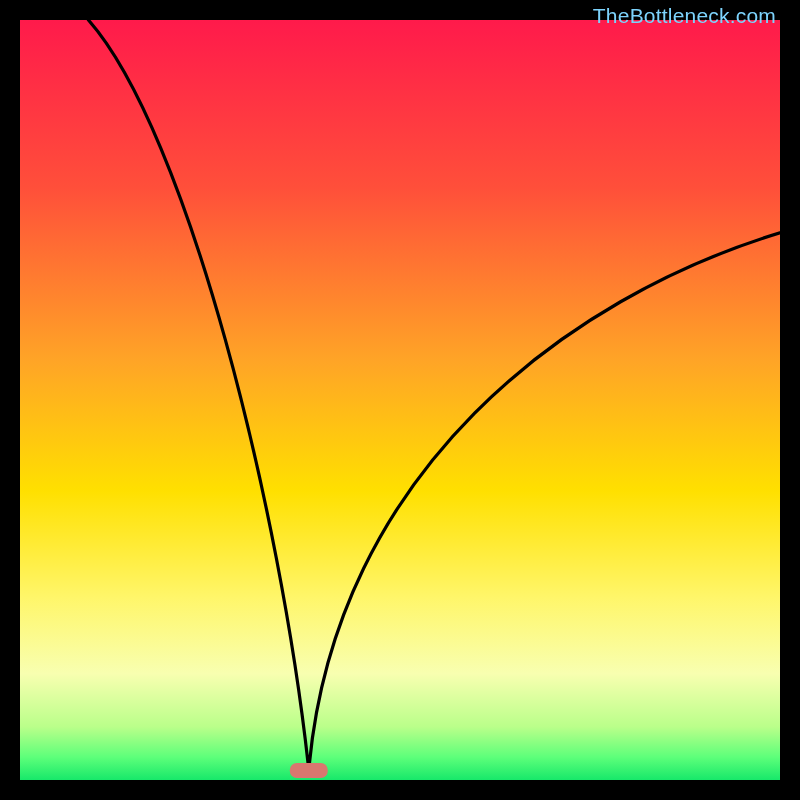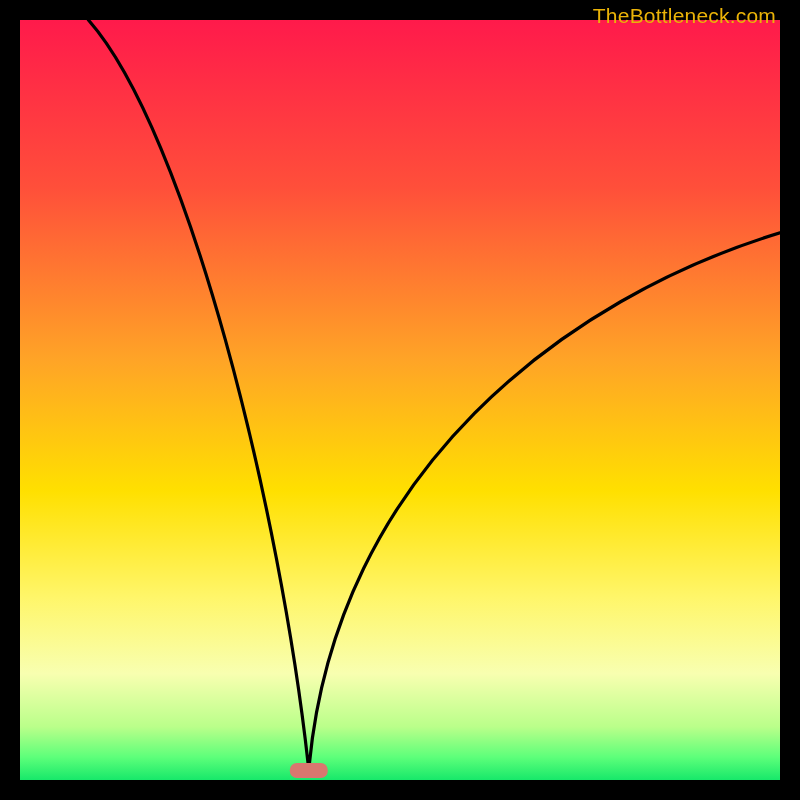--- a/index.html
+++ b/index.html
@@ -23,21 +23,21 @@
     position: absolute;
     left: 0;
     top: 0;
     width: 760px;
     height: 760px;
   }
   .watermark {
     position: absolute;
     top: 4px;
     right: 24px;
-    color: #eab308;
+    color: #7dd3fc;
     font-size: 21px;
     letter-spacing: 0.2px;
     font-weight: 400;
     z-index: 5;
   }
   svg { display: block; }
 </style>
 </head>
 <body>
 

